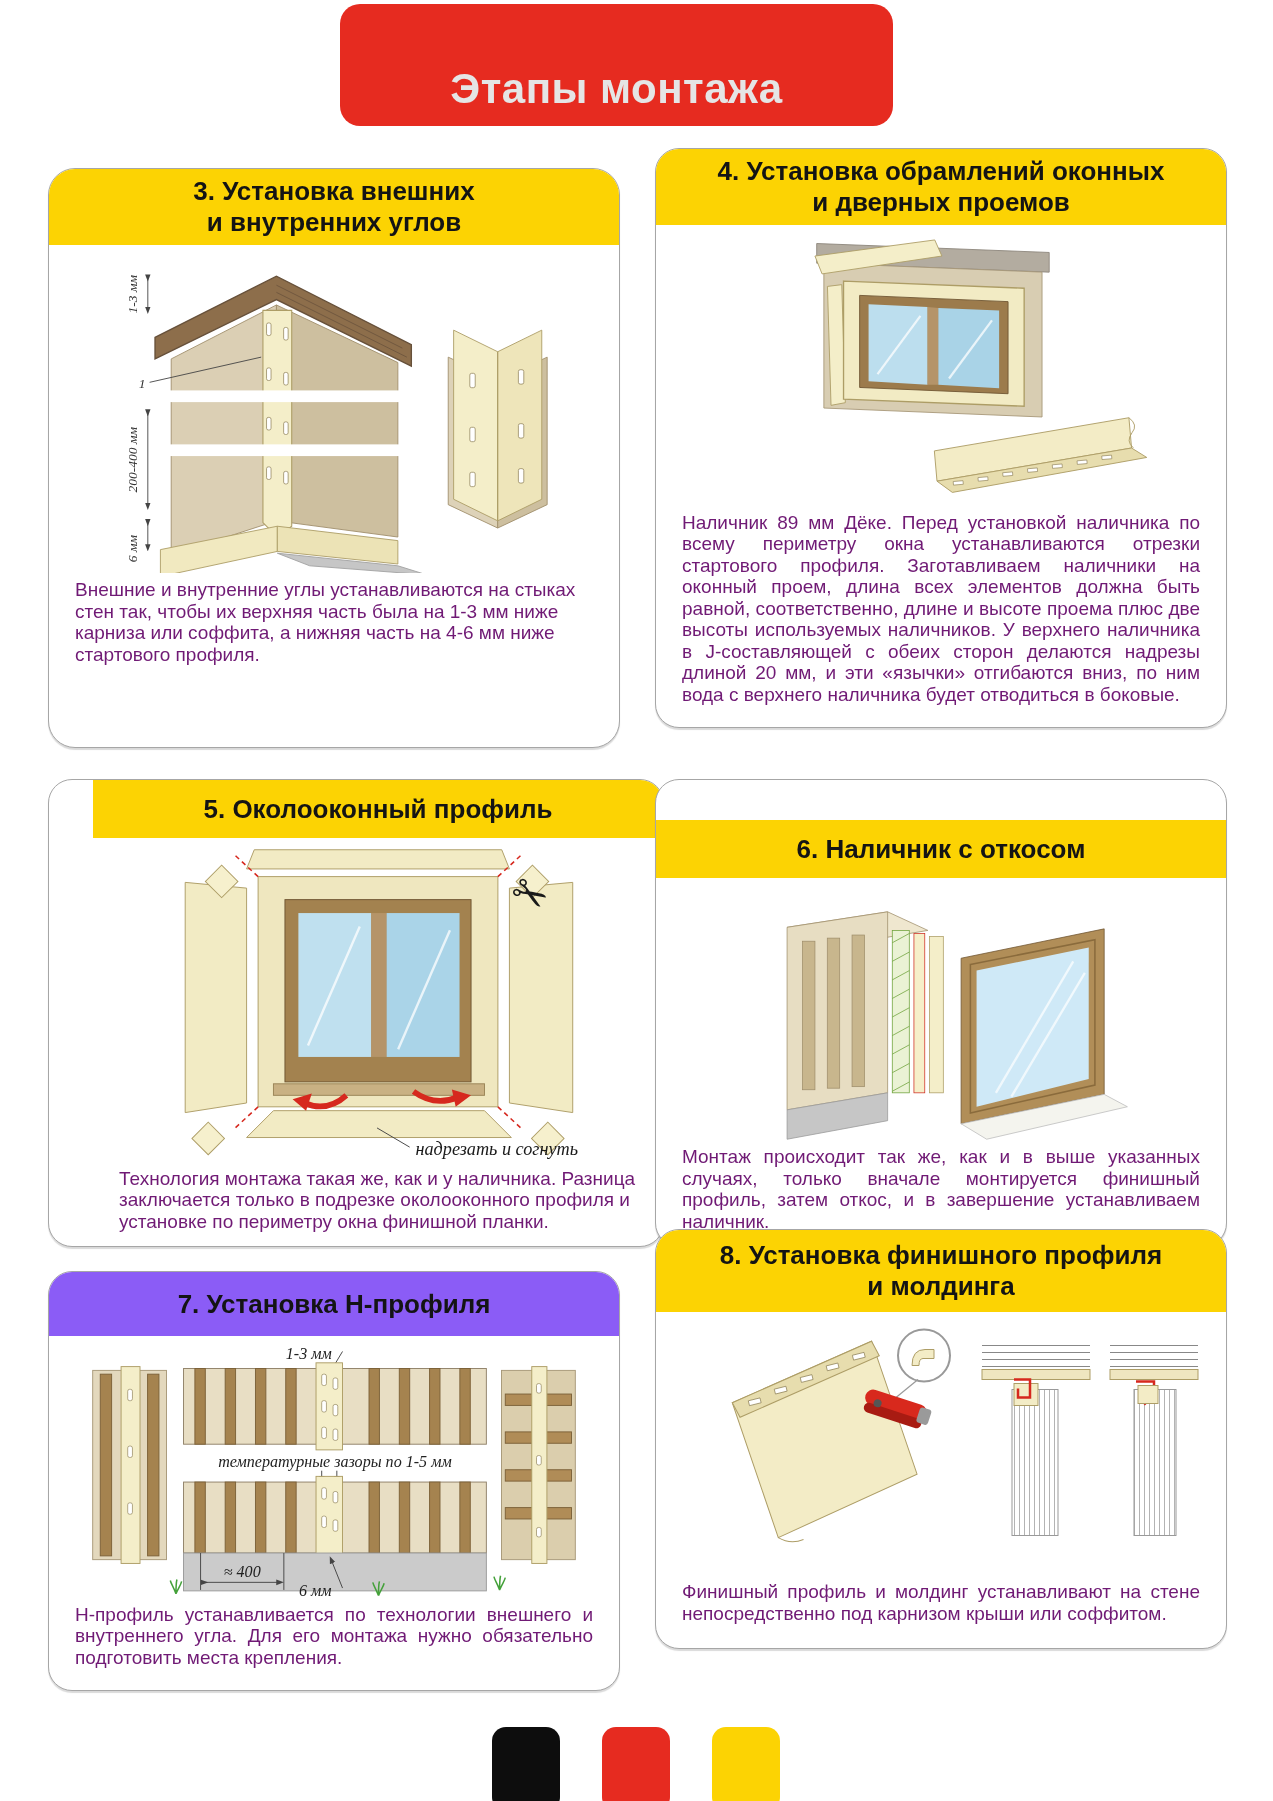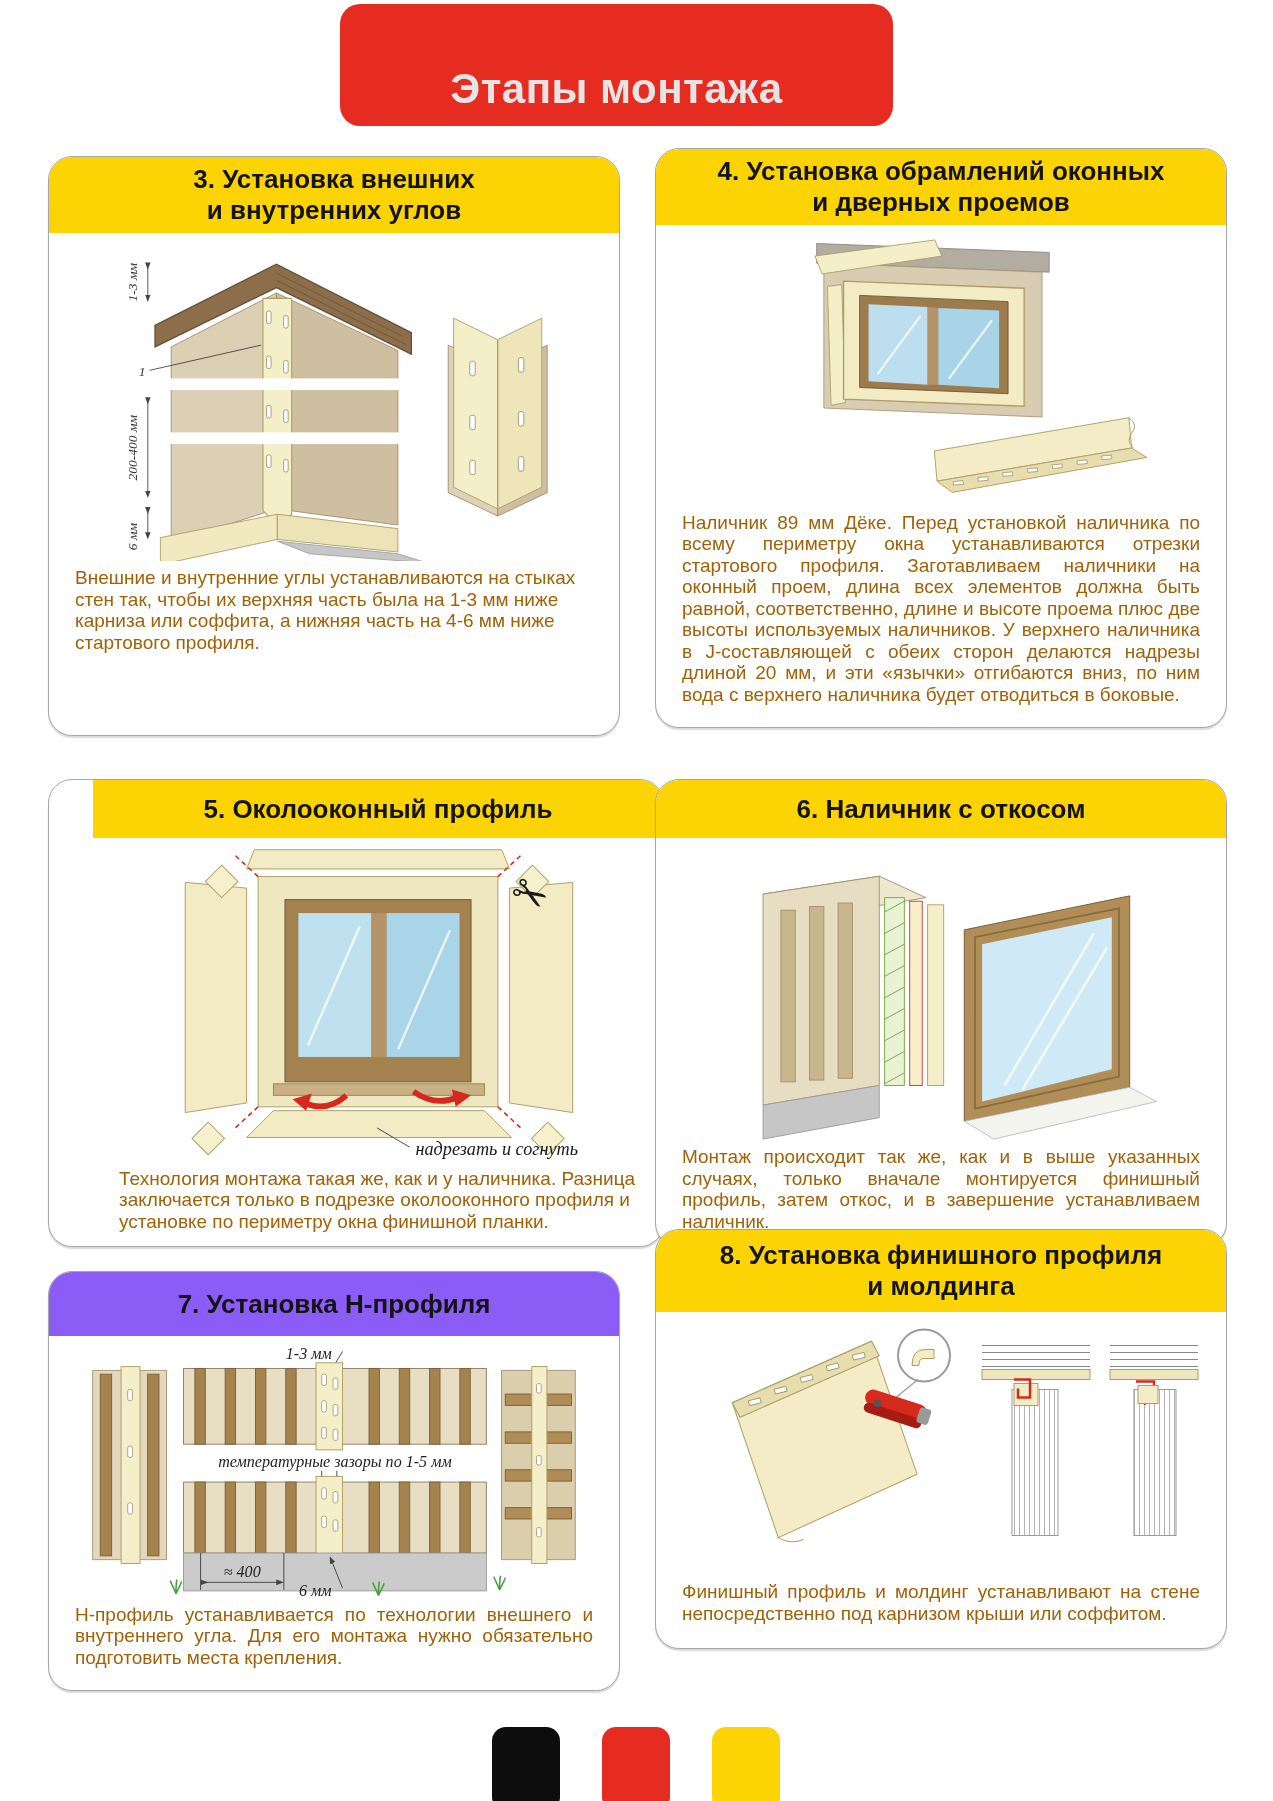--- a/index.html
+++ b/index.html
@@ -14,39 +14,39 @@
   }
   .banner-title{
     color:#e5e5e5;font-size:42px;font-weight:bold;line-height:1;
     padding-bottom:16px;letter-spacing:.5px;
   }
   .card{
     position:absolute;background:#fff;border:1.6px solid #a6a6a6;border-radius:24px;
     display:flex;flex-direction:column;overflow:hidden;
     box-shadow:0 2px 1px rgba(0,0,0,.15);
   }
-  .c3{left:48px;top:156px;width:570px;height:578px;}
+  .c3{left:48px;top:168px;width:570px;height:578px;border-radius:27px;}
   .c4{left:655px;top:148px;width:570px;height:578px;}
   .c5{left:48px;top:779px;width:570px;height:466px;padding-left:44px;}
   .c6{left:655px;top:779px;width:570px;height:466px;}
   .c7{left:48px;top:1271px;width:570px;height:418px;}
   .c8{left:655px;top:1229px;width:570px;height:418px;}
   .card-header{
     background:#fcd303;display:flex;align-items:center;justify-content:center;
     text-align:center;flex:0 0 auto;
   }
   .hdr-76{min-height:76px}.hdr-58{min-height:58px}.hdr-64{min-height:64px}.hdr-82{min-height:82px}
   .card-title{
     font-size:26px;font-weight:bold;color:#141414;line-height:1.18;
     white-space:pre-line;padding:4px 12px;
   }
   .card-illu{flex:1 1 auto;padding:6px 26px 6px;overflow:hidden;}
   .card-illu svg{width:100%;height:100%;display:block;}
   .card-text{
-    flex:0 0 auto;font-size:19px;line-height:21.5px;color:#a16207;
+    flex:0 0 auto;font-size:19px;line-height:21.5px;color:#701a75;
     padding:0 26px 22px;
   }
   .c3 .card-text{padding-bottom:82px;}
   .c5 .card-text,.c6 .card-text{padding-bottom:14px;}
   .c8 .card-text{padding-bottom:24px;}
   .just{text-align:justify;}
   .sq{position:absolute;top:1727px;width:68px;height:84px;border-radius:14px;}
   .sq1{left:492px;background:#0d0d0d;}
   .sq2{left:602px;background:#e62b20;}
   .sq3{left:712px;background:#fcd303;}
@@ -211,21 +211,21 @@
         </g>
         <text x="398" y="64" font-size="44" transform="rotate(32 410 52)" fill="#1a1a1a">✂</text>
         <line x1="292" y1="316" x2="258" y2="296" class="thin"></line>
         <text x="298" y="324" class="dim19">надрезать и согнуть</text>
       </svg>
     </div>
     <div class="card-text">Технология монтажа такая же, как и у наличника. Разница заключается только в подрезке околооконного профиля и установке по периметру окна финишной планки.</div>
   </div>
 
   <div class="card c6">
-    <div class="card-header hdr-58" style="background-color: rgb(252, 211, 3);">
+    <div class="card-header hdr-58" style="background-color: rgb(252, 211, 3); margin-top: 40px;">
       <div class="card-title">6. Наличник с откосом</div>
     </div>
     <div class="card-illu">
       <svg viewBox="0 0 518 331" preserveAspectRatio="xMidYMid meet">
         <polygon points="60,56 190,36 242,60 112,82" fill="#efe7cf" stroke="#a08f6c"></polygon>
         <polygon points="60,56 190,36 190,270 60,292" fill="#e7ddc2" stroke="#a08f6c"></polygon>
         <rect x="80" y="74" width="16" height="192" fill="#c8b68d" stroke="#a08f6c"></rect>
         <rect x="112" y="70" width="16" height="194" fill="#c8b68d" stroke="#a08f6c"></rect>
         <rect x="144" y="66" width="16" height="196" fill="#c8b68d" stroke="#a08f6c"></rect>
         <g>

